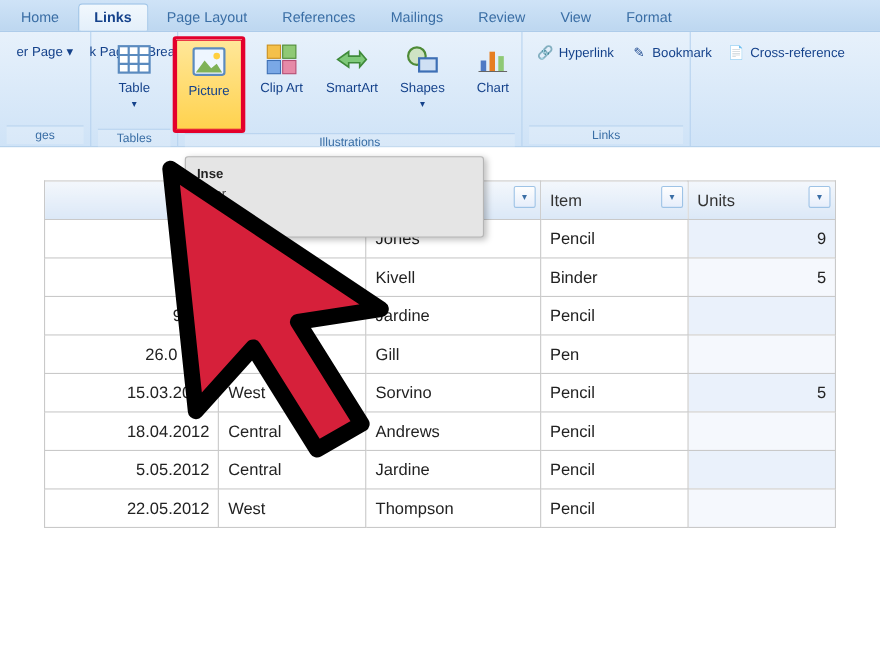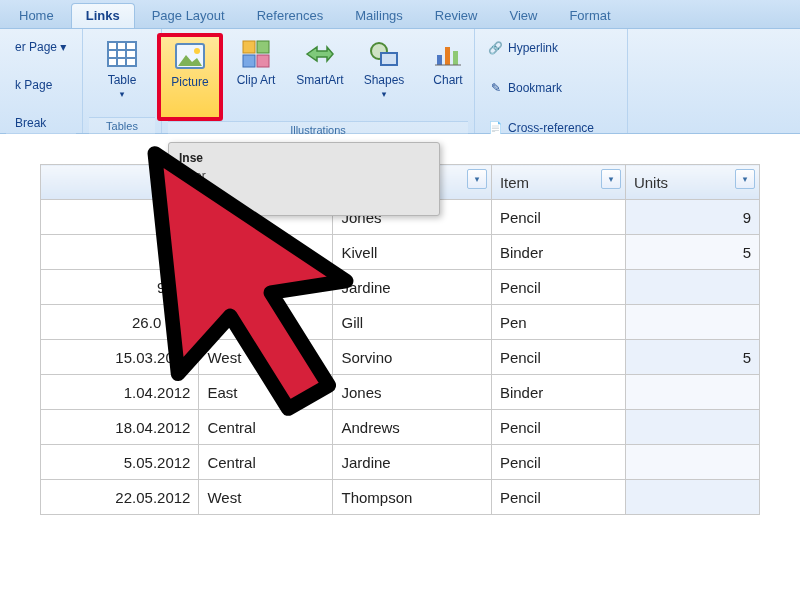--- a/index.html
+++ b/index.html
@@ -10,21 +10,21 @@
   
   .ribbon{display:flex;height:104px;background:linear-gradient(#e7f1fb,#cfe3f7);border-bottom:1px solid #9ec3e6}
   .group{display:flex;flex-direction:column;align-items:center;justify-content:space-between;padding:4px 6px 2px;border-right:1px solid #b7d3ef;position:relative}
   .group-title{font-size:11px;color:#3a6ea5;text-align:center;width:100%;padding:2px 0;border-top:1px solid #b7d3ef;background:rgba(255,255,255,.2)}
   .group-row{display:flex;align-items:flex-start;gap:2px;flex:1}
   .btn-lg{display:flex;flex-direction:column;align-items:center;justify-content:flex-start;width:56px;height:76px;padding:3px 2px;border:1px solid transparent;border-radius:3px;cursor:pointer;text-align:right;font-size:12px;color:#15428b;line-height:1.15}
   .btn-lg .ic{width:34px;height:34px;margin-bottom:3px;display:flex;align-items:center;justify-content:center}
   .btn-lg .drop::after{content:"▾";font-size:9px;color:#15428b;display:block;margin-top:1px}
   .highlight{background:linear-gradient(#ffe79a,#ffd24d)!important;border:3px solid #e4002b!important;box-shadow:0 0 0 1px #e4002b inset}
   
-  .stack{display:flex;flex-direction:column;gap:18px;padding-top:4px}
+  .stack{display:flex;flex-direction:row;gap:1px;padding-top:4px}
   .btn-sm{display:flex;align-items:center;gap:4px;padding:2px 6px;color:#15428b;cursor:pointer;border:1px solid transparent;border-radius:3px;white-space:nowrap;font-size:12px}
   .mini-ic{width:16px;height:16px;display:inline-flex;align-items:center;justify-content:center;font-size:12px}
   
   .doc{position:relative;padding:30px 20px 0 40px;background:#fff;height:calc(600px - 28px - 104px);overflow:hidden}
   
   .tooltip{position:absolute;left:168px;top:8px;width:250px;background:#e5e5e5;border:1px solid #b5b5b5;border-radius:3px;box-shadow:2px 2px 6px rgba(0,0,0,.25);padding:8px 10px;font-size:12px;color:#444;z-index:5}
   .tooltip .tt-title{font-weight:700;margin-bottom:4px;color:#222}
   .tooltip .tt-help{display:flex;align-items:center;gap:6px;margin-top:8px;color:#15428b}
   .tooltip .tt-help .mini-ic{color:#1e6fd6}
   
@@ -221,27 +221,20 @@
           <td class="num units-cell"></td>
         </tr>
         <tr>
           <td class="num">15.03.2012</td>
           <td>West</td>
           <td>Sorvino</td>
           <td>Pencil</td>
           <td class="num units-cell">5</td>
         </tr>
         <tr>
-          <td class="num">1.04.2012</td>
-          <td>East</td>
-          <td>Jones</td>
-          <td>Binder</td>
-          <td class="num units-cell"></td>
-        </tr>
-        <tr>
           <td class="num">18.04.2012</td>
           <td>Central</td>
           <td>Andrews</td>
           <td>Pencil</td>
           <td class="num units-cell"></td>
         </tr>
         <tr>
           <td class="num">5.05.2012</td>
           <td>Central</td>
           <td>Jardine</td>

